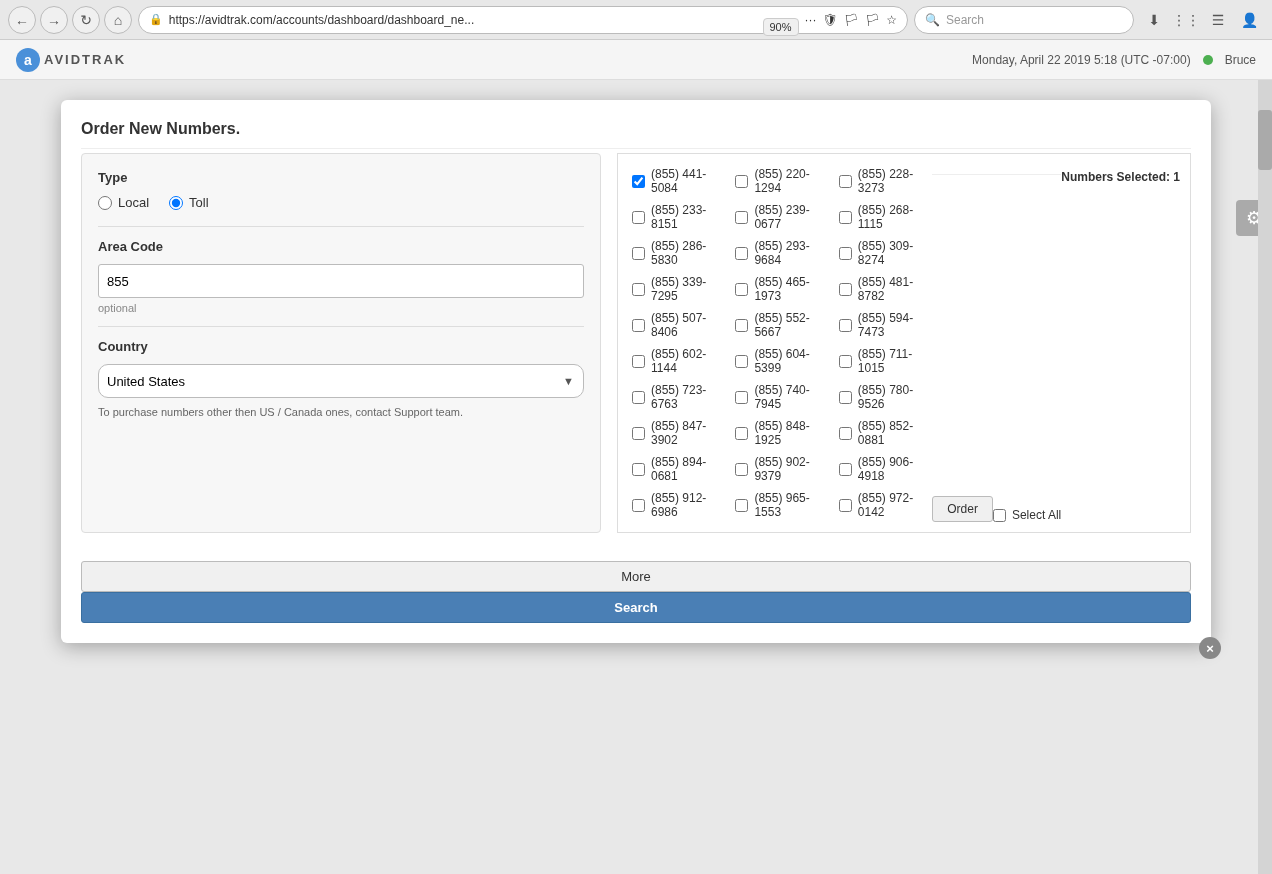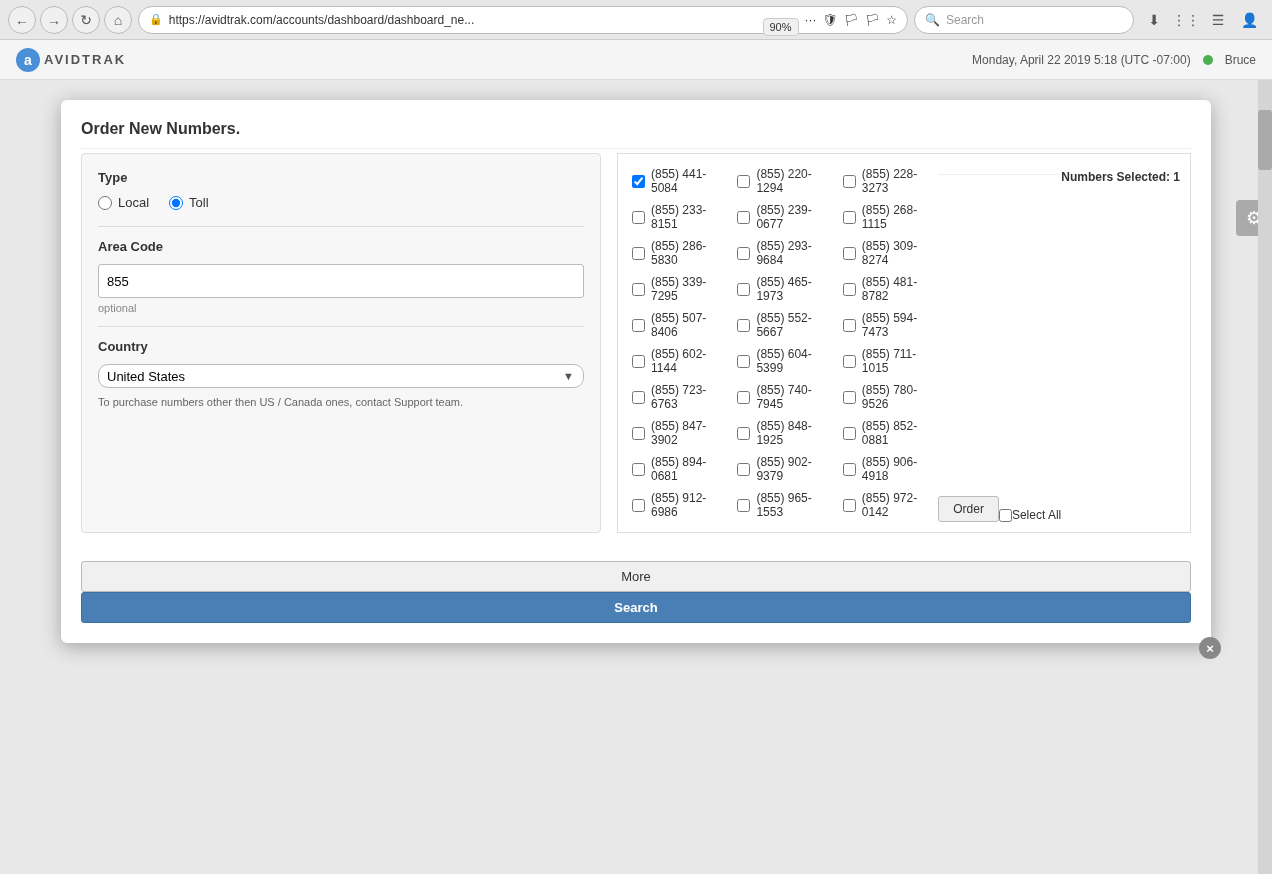--- a/index.html
+++ b/index.html
@@ -232,21 +232,21 @@
       background: white;
       margin-bottom: 4px;
     }
     .optional-text {
       font-size: 11px;
       color: #888;
       margin-bottom: 12px;
     }
     .select-field {
       width: 100%;
-      height: 24px;
+      height: 34px;
       border: 1px solid #bbb;
       border-radius: 10px;
       padding: 0 8px;
       font-size: 13px;
       background: white;
       cursor: pointer;
       appearance: none;
       -webkit-appearance: none;
     }
     .select-wrapper {
@@ -341,20 +341,21 @@
       border: 1px solid #bbb;
       border-radius: 3px;
       padding: 5px 14px;
       font-size: 12px;
       cursor: pointer;
       color: #333;
     }
     .select-all-area {
       display: flex;
       align-items: center;
+      gap: 6px;
       font-size: 12px;
       color: #333;
     }
     .numbers-selected {
       font-size: 12px;
       color: #333;
       font-weight: bold;
       margin-top: 6px;
     }
 

